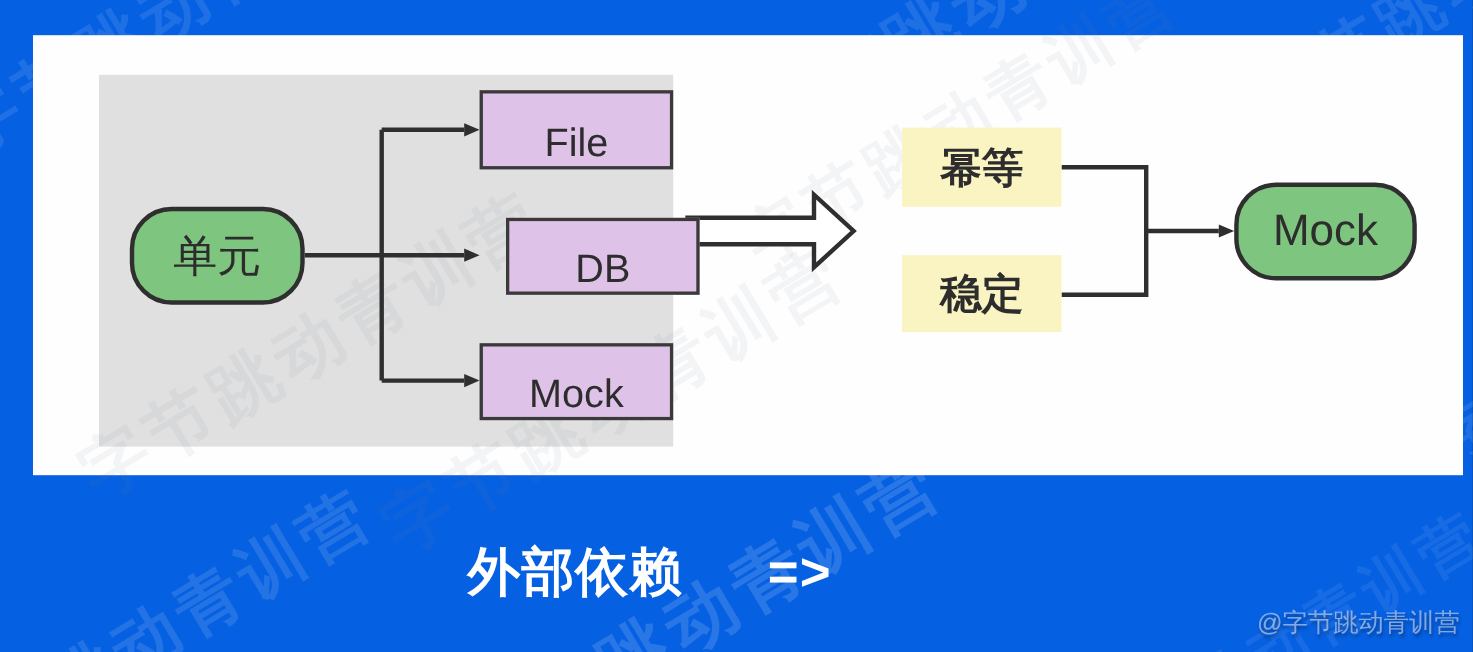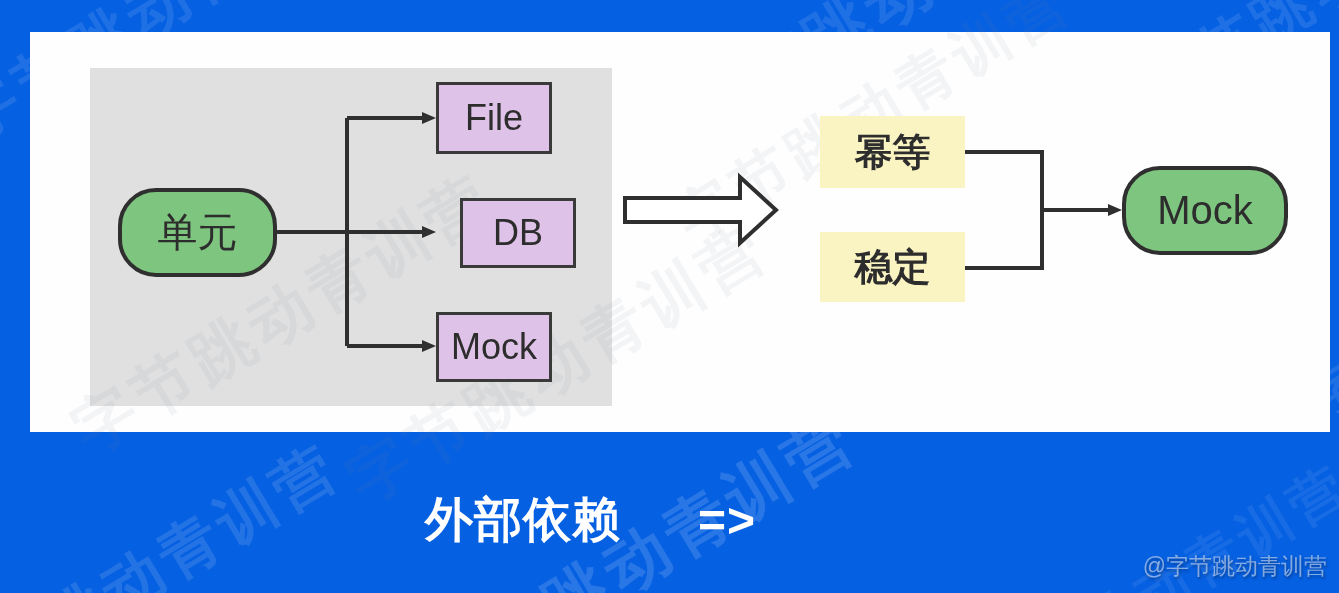--- a/index.html
+++ b/index.html
@@ -31,21 +31,21 @@
     background:var(--node-green,#7EC57F);
     border:4px solid var(--line-dark,#2F2F2F);
     border-radius:38px;
     font-size:40px;font-weight:500;
   }
   #unit-node{left:88px;top:156px;width:159px;height:89px;}
   #mock-node{left:1092px;top:134px;width:166px;height:89px;}
   .depbox{
     background:var(--node-purple,#DFC2E7);
     border:3px solid var(--line-dark2,#3A3A3A);
-    width:116px;font-size:36px;font-weight:500;
+    width:176px;font-size:36px;font-weight:500;align-items:flex-end;
   }
   #file-box{left:406px;top:50px;height:72px;}
   #db-box{left:406px;top:166px;height:70px;margin-left:24px;}
   #cache-box{left:406px;top:280px;height:70px;}
   .propbox{
     background:var(--node-yellow,#FAF4C2);
     width:145px;font-size:38px;font-weight:700;text-align:center;
   }
   #idempotent-box{left:790px;top:84px;height:72px;}
   #stable-box{left:790px;top:200px;height:70px;}

